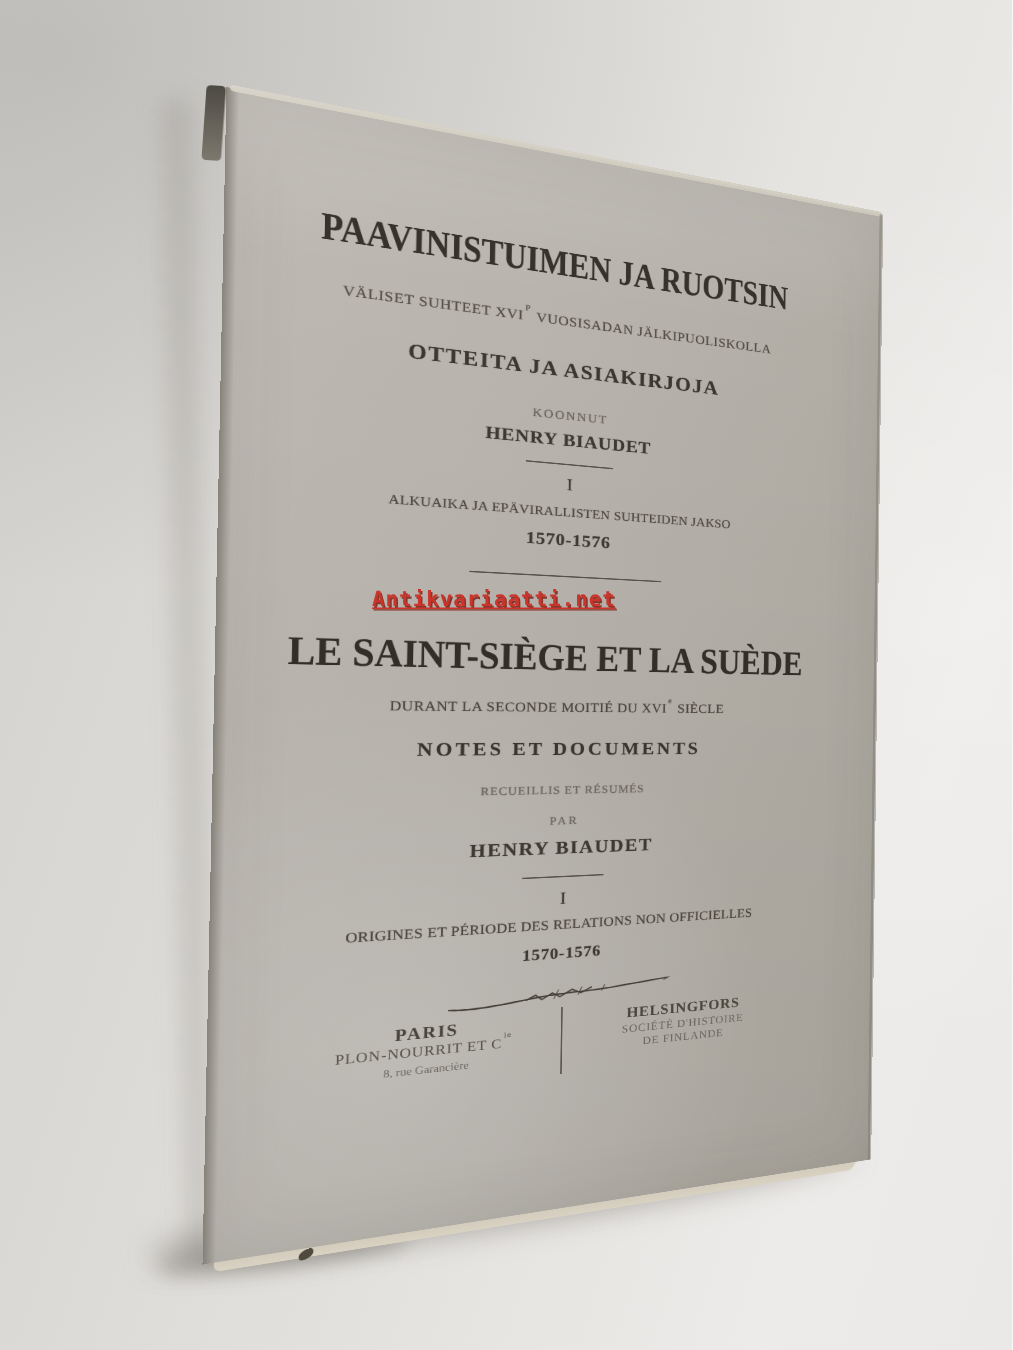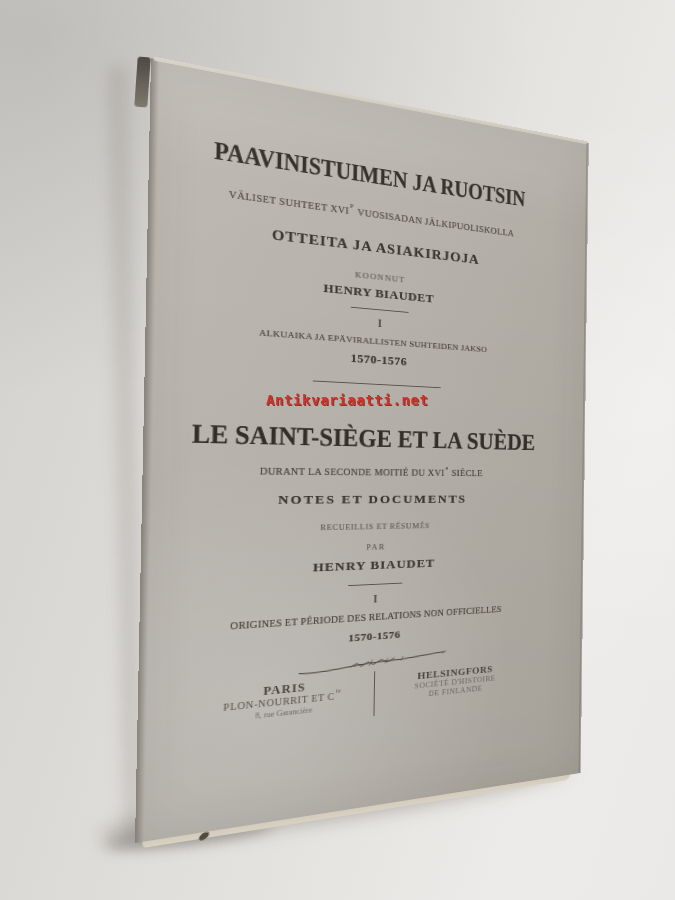--- a/index.html
+++ b/index.html
@@ -68,23 +68,23 @@
   .imp-city{margin-top:6px;font-size:11.5px;font-weight:bold;letter-spacing:1px;color:#4a453d;}
   .imp-city.small{font-size:10.5px;letter-spacing:.5px;}
   .imp-line{font-size:9.5px;letter-spacing:.5px;margin-top:1px;}
   .imp-line.small{font-size:8px;letter-spacing:.5px;color:#6b6660;}
   .imp-addr{font-size:7.5px;margin-top:2px;color:#6e6962;}
   
   .corner-damage{position:absolute;left:136px;top:57px;width:13px;height:50px;z-index:3;
     background:linear-gradient(to bottom,#2e2a24,#6b6458);transform:rotate(4deg);
     border-radius:3px;opacity:.8;}
   
-  .watermark{position:absolute;left:266px;top:392px;z-index:5;
+  .watermark{position:absolute;left:248px;top:392px;z-index:5;
     font-family:"DejaVu Sans Mono",monospace;font-weight:bold;font-size:14px;letter-spacing:.6px;
-    color:#cb342a;text-shadow:1px 1px 0 rgba(122,22,13,.8);}
+    color:#cb342a;text-shadow:1px 1px 0 rgba(122,22,13,.8);text-decoration:underline;}
 </style>
 </head>
 <body>
 
 <div class="photo">
 
   <div class="shadow-main"></div>
   <div class="shadow-corner"></div>
   <div class="shadow-left"></div>
 

